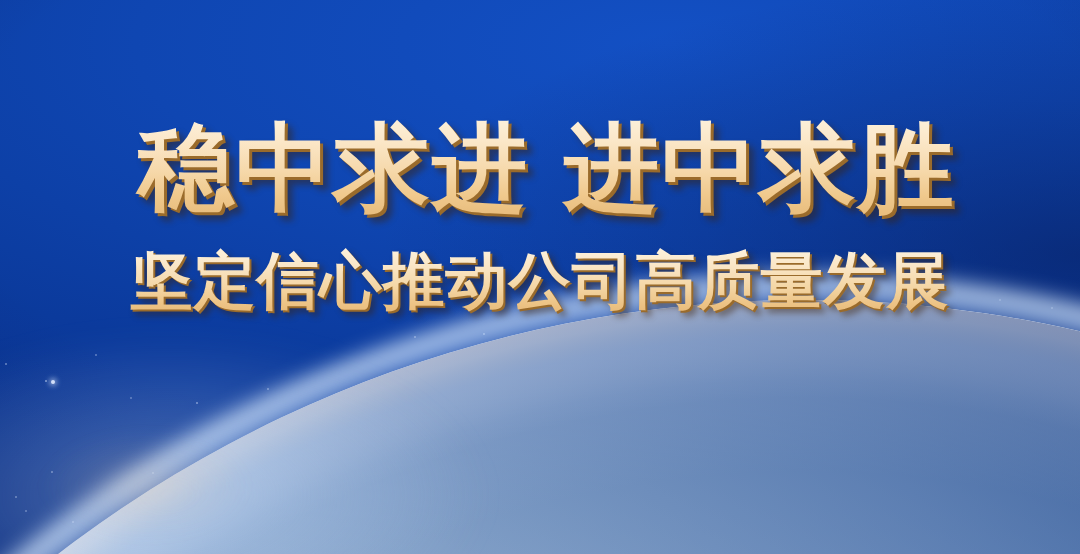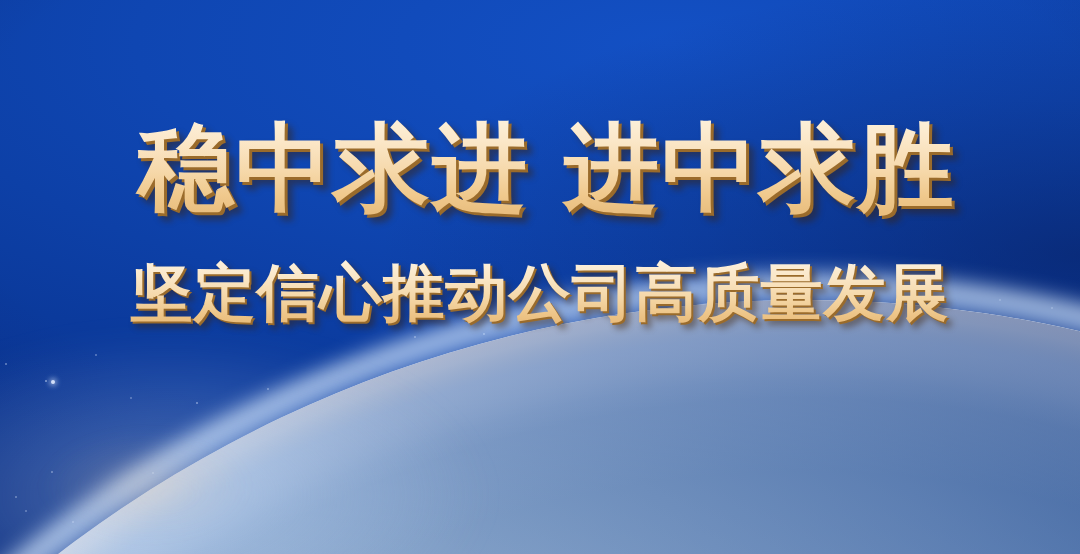--- a/index.html
+++ b/index.html
@@ -174,21 +174,21 @@
        #e8bd7d 92%,
        #e2b270 100%);
     filter:
       drop-shadow(3px 3px 0px #9a6b2b)
       drop-shadow(5px 5px 3px rgba(60,34,8,0.45));
     padding-left: 13px;
   }
   .headline .gap { display:inline-block; width:34px; }
 
   .subhead {
-    margin-top:32px;
+    margin-top:20px;
     font-size:62px;
     line-height:74px;
     letter-spacing:1px;
     background-image:linear-gradient(180deg,
        #fdf4e3 0%,
        #fae6c6 30%,
        #f4d6a5 58%,
        #edc486 80%,
        #e5b673 100%);
     filter:

